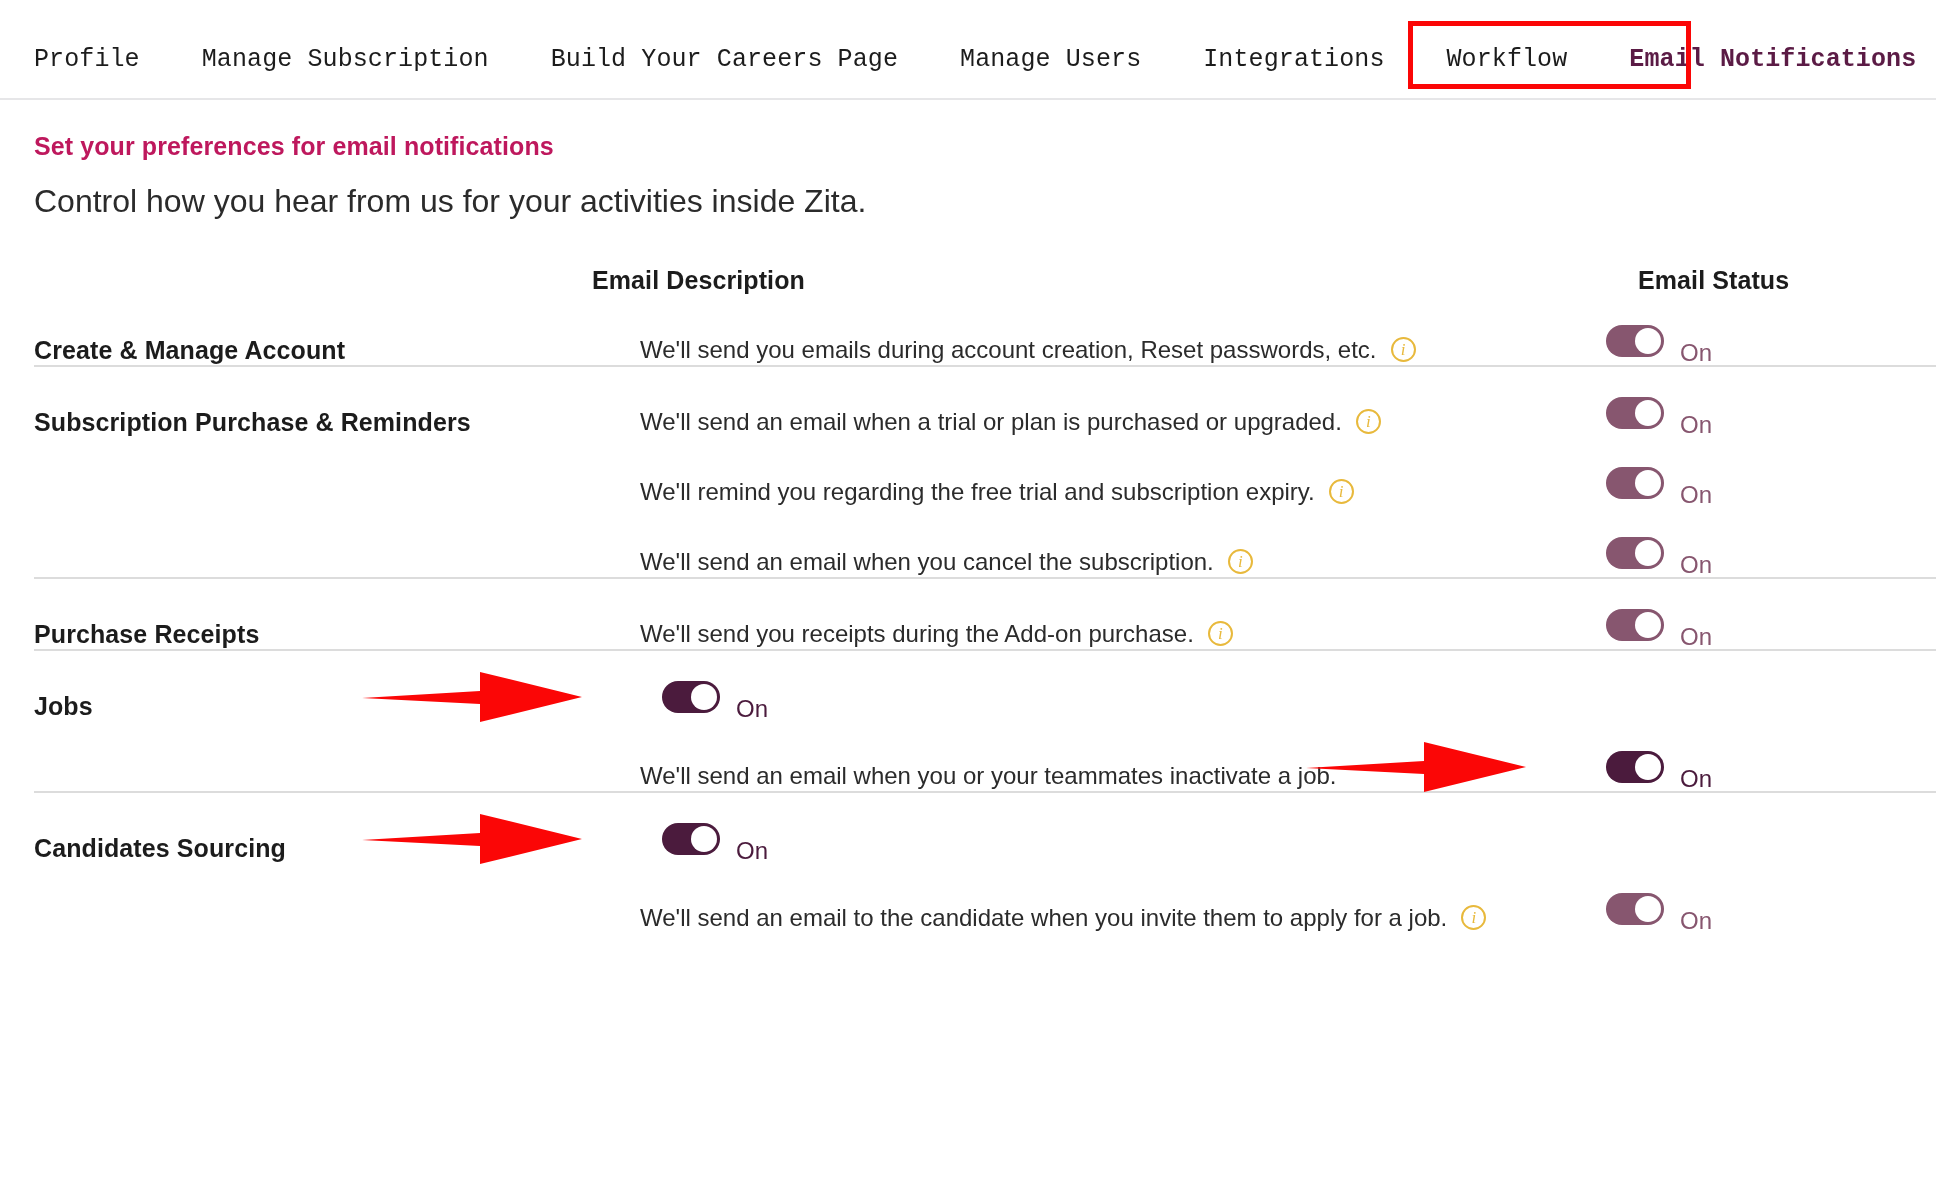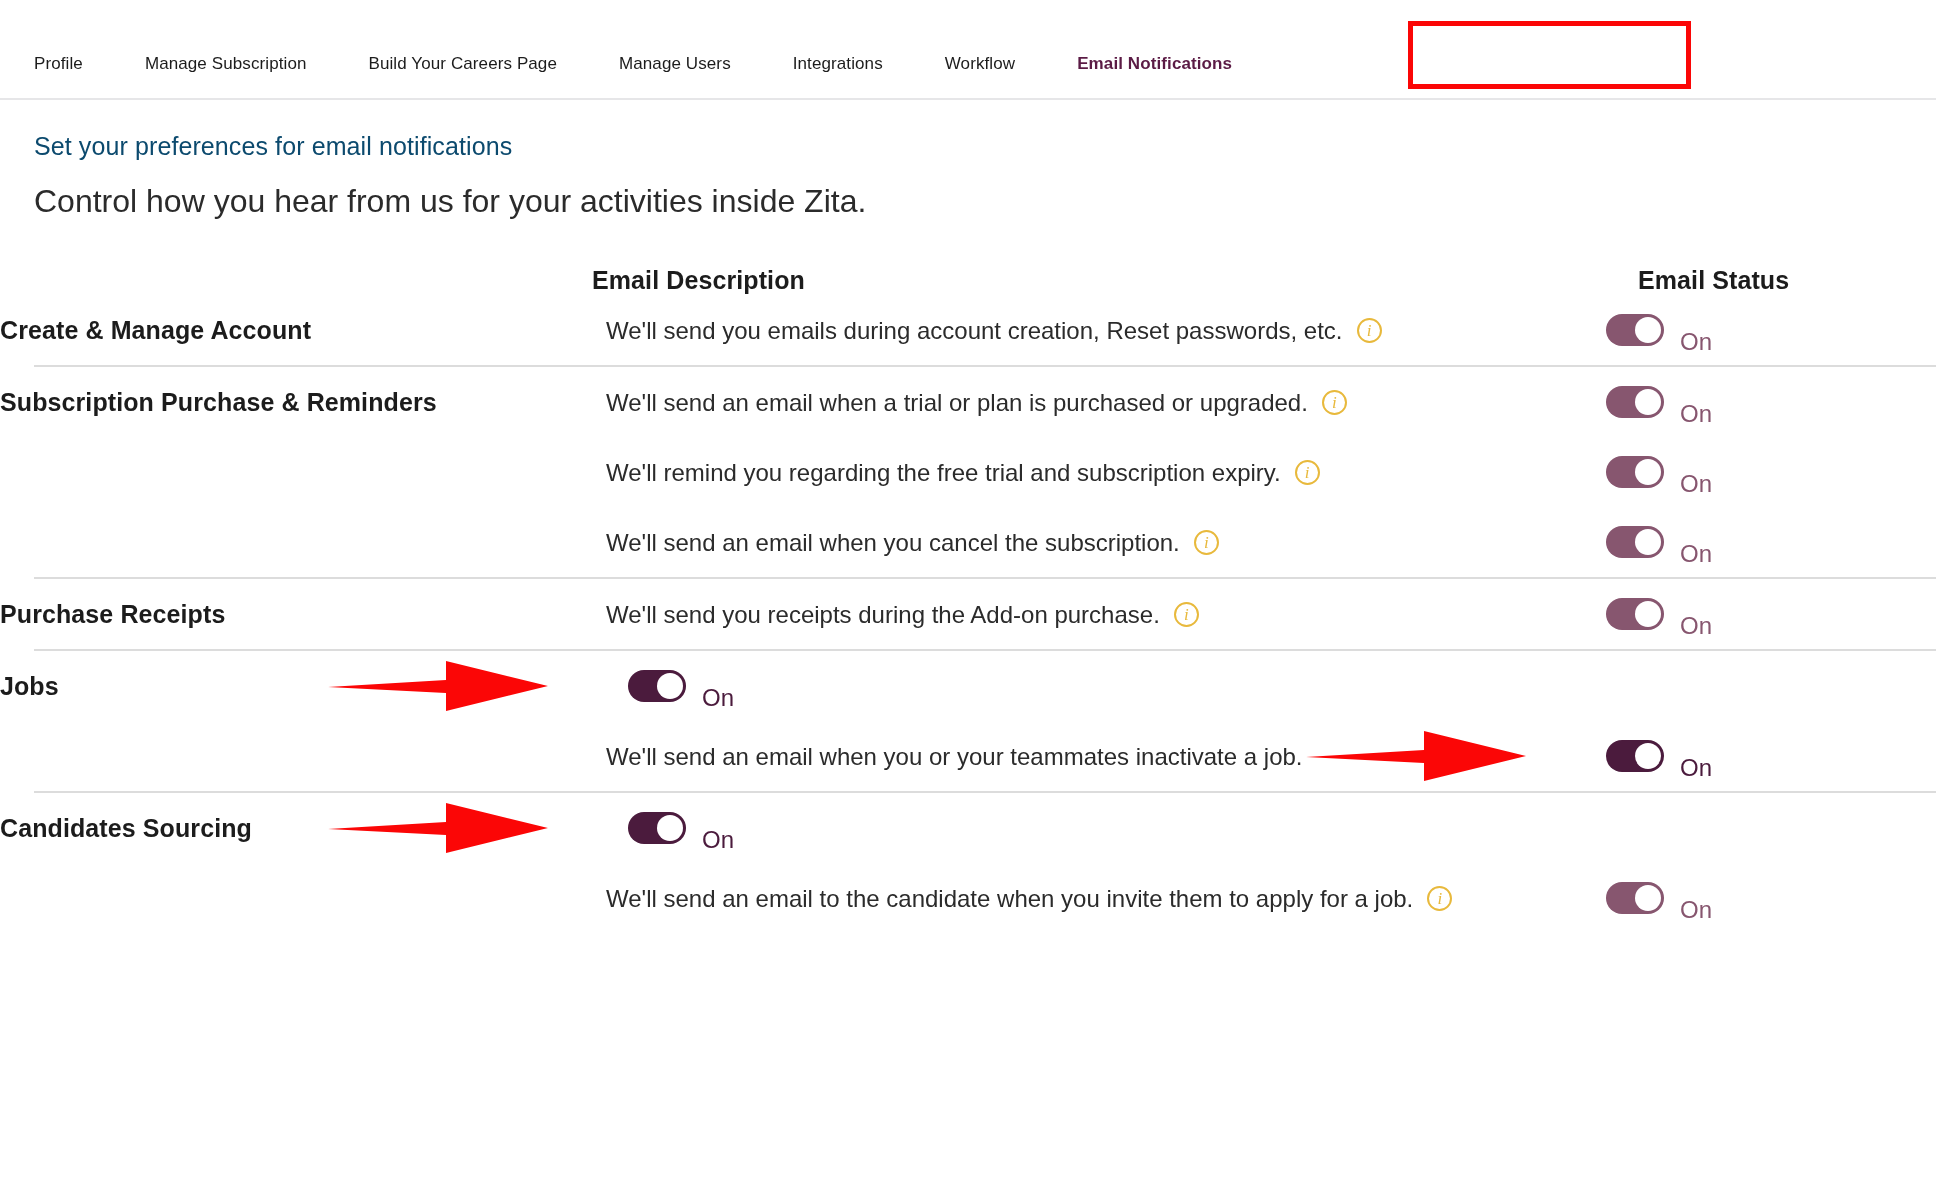--- a/index.html
+++ b/index.html
@@ -19,32 +19,32 @@
   
   .tabbar {
     position: relative;
     height: 100px;
     border-bottom: 2px solid #e6e6e8;
     display: flex;
     align-items: flex-end;
     padding-left: 34px;
   }
   .tab {
-    font-size: 17px;
+    font-size: 25px;
     color: #1c1c1c;
     padding: 0 0 26px 0;
     margin-right: 62px;
     white-space: nowrap;
     line-height: 1;
     letter-spacing: .1px;
     cursor: pointer;
     position: relative;
     background: none;
     border: none;
-    font-family: Liberation Sans, sans-serif;
+    font-family: Liberation Mono, monospace;
   }
   .tab.active {
     color: #5b1b45;
     font-weight: bold;
   }
   
   .tab-annotation {
     position: absolute;
     left: 1408px;
     top: 21px;
@@ -52,22 +52,22 @@
     height: 68px;
     border: 5px solid #fb0606;
     pointer-events: none;
     z-index: 5;
   }
 
   
   .heading-wrap { padding: 31px 0 0 34px; }
   .heading-title {
     font-size: 25px;
-    font-weight: normal;
-    color: #0c4a6e;
+    font-weight: bold;
+    color: #be185d;
     line-height: 1.25;
     letter-spacing: .1px;
   }
   .heading-sub {
     font-size: 32px;
     color: #2b2b2b;
     margin-top: 19px;
     line-height: 1.25;
   }
 
@@ -98,21 +98,22 @@
 
   .section { position: relative; }
   .divider {
     height: 2px;
     background: #dcdcdc;
     margin-left: 34px;
   }
 
   .row {
     display: flex;
-    align-items: center;
+    align-items: flex-end;
+    padding-left: 34px;
     min-height: 70px;
   }
   .cat-label {
     font-size: 25px;
     font-weight: bold;
     color: #1c1c1c;
     letter-spacing: .1px;
   }
   .desc-text {
     font-size: 24px;

